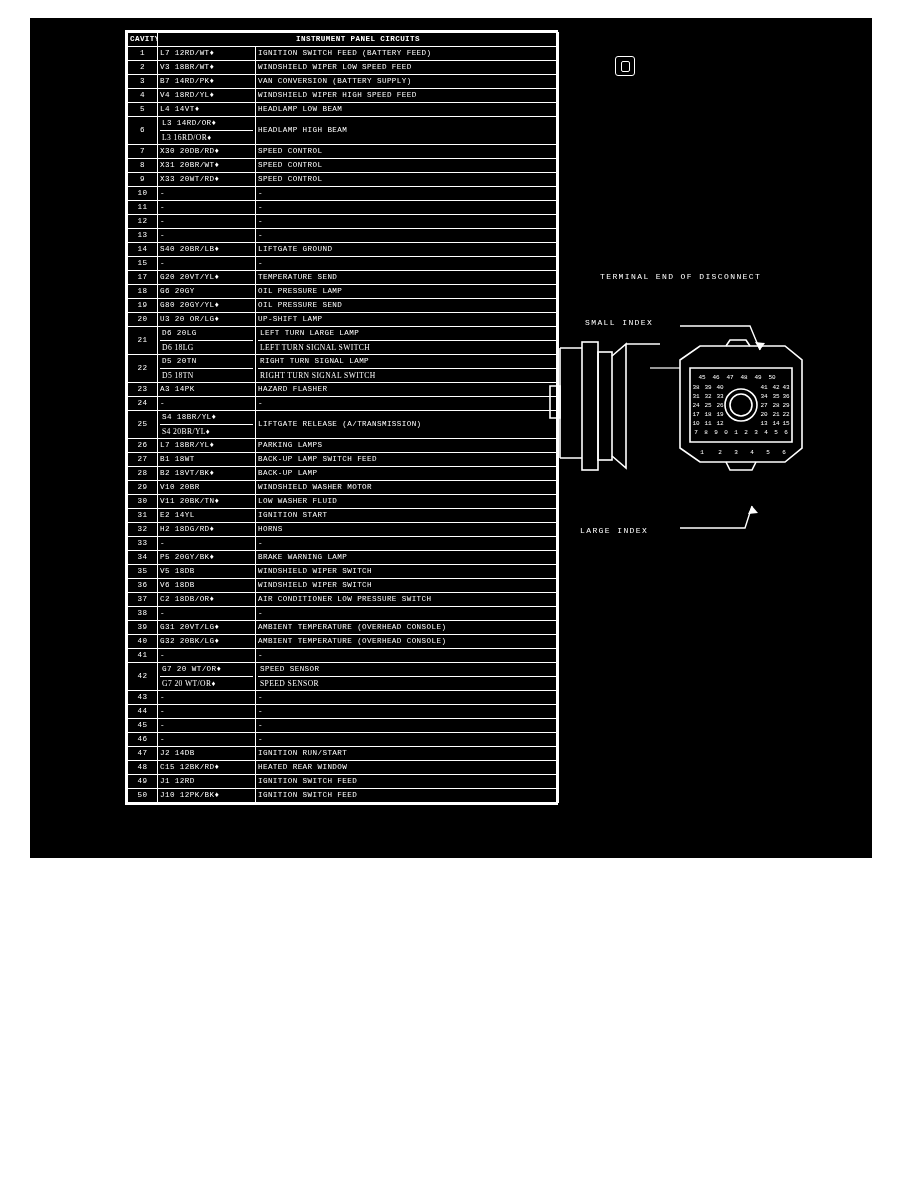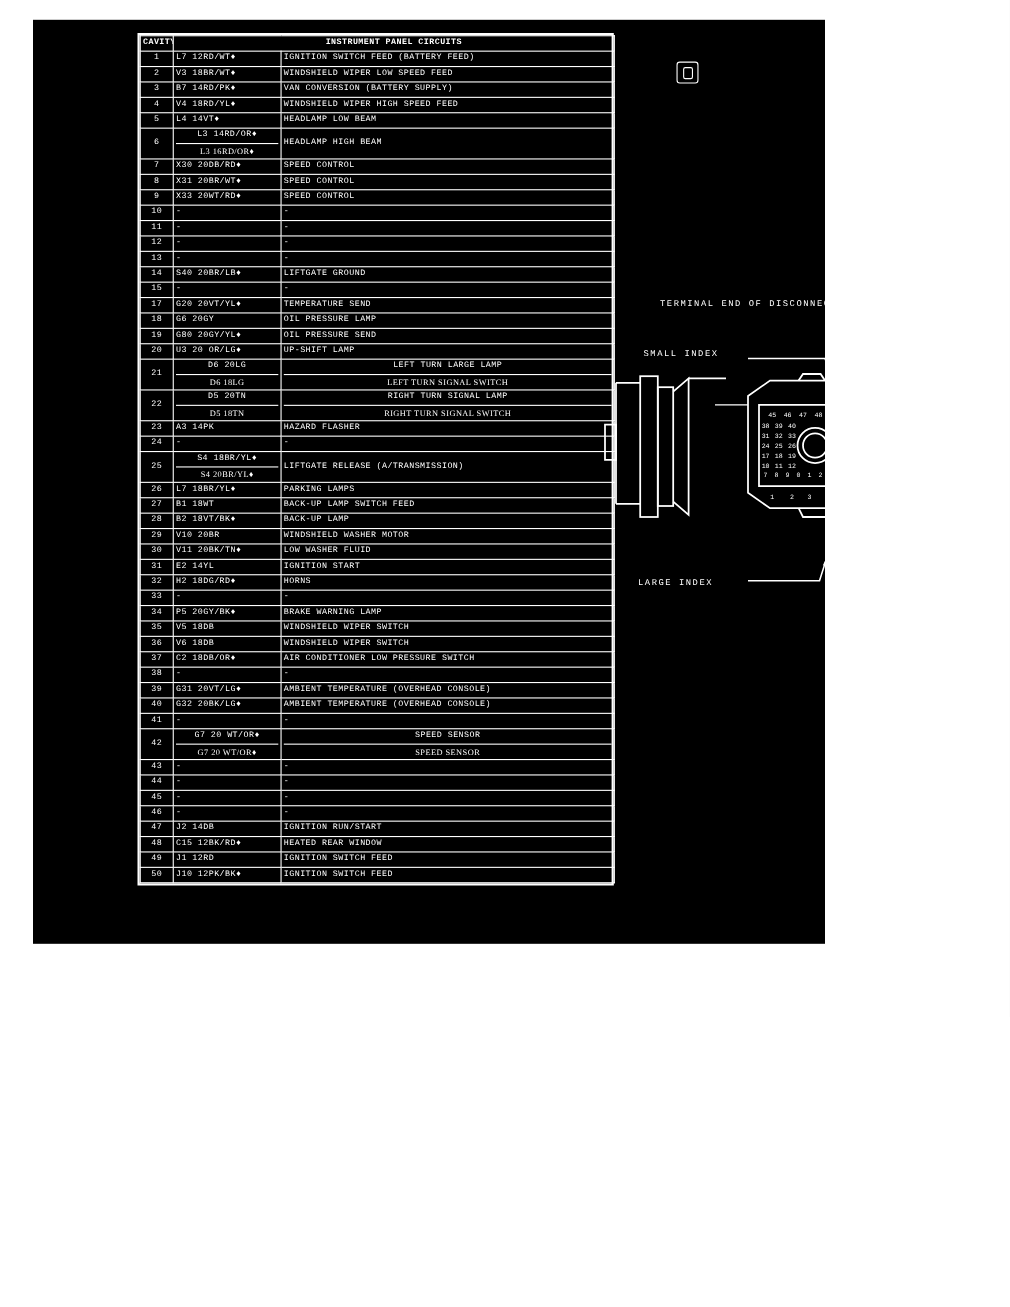--- a/index.html
+++ b/index.html
@@ -19,21 +19,21 @@
     width: 918px;
     height: 1188px;
     background: #ffffff;
     overflow: hidden;
   }
   
   .figure {
     position: absolute;
     left: 30px;
     top: 18px;
-    width: 720px;
+    width: 842px;
     height: 840px;
     background: #000000;
   }
   
   .table-wrap {
     position: absolute;
     left: 95px;
     top: 12px;
     width: 433px;
     border: 2px solid #ffffff;
@@ -84,21 +84,20 @@
     text-align: left;
     padding-left: 4px;
   }
   
   .sub-td { padding: 0; border: 1px solid #ffffff; }
   .sub-td table { border-collapse: collapse; width: 100%; table-layout: fixed; }
   .sub-td table td {
     border: 0;
     border-bottom: 1px solid #ffffff;
     height: 13px;
-    text-align: center;
   }
   .sub-td table tr:last-child td { border-bottom: 0; font-family: Liberation Serif, serif; }
 
   
   .small-logo {
     position: absolute;
     left: 585px;
     top: 38px;
     width: 20px;
     height: 20px;

